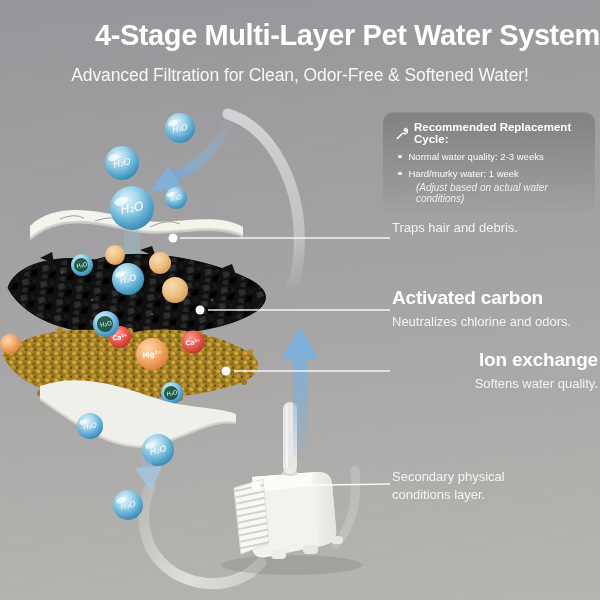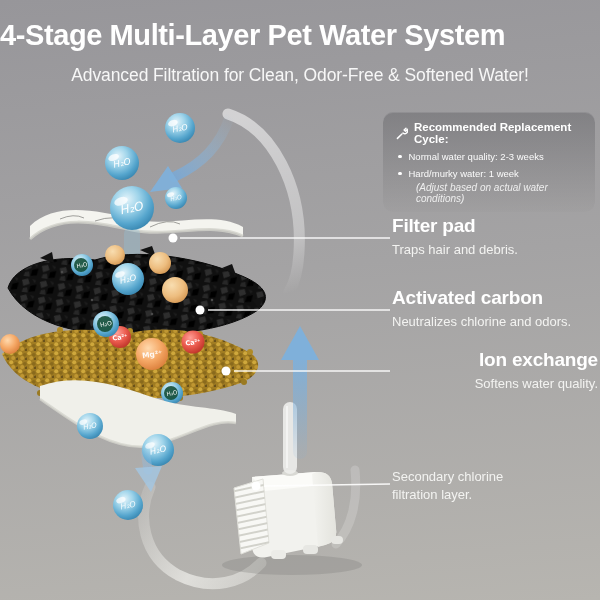--- a/index.html
+++ b/index.html
@@ -1,19 +1,19 @@
 <!DOCTYPE html>
 <html><head>
 <meta charset="utf-8">
 <style>
   html,body{margin:0;padding:0;background:#808080;}
   .canvas{position:relative;width:600px;height:600px;overflow:hidden;
     background:linear-gradient(175deg,#97969a 0%,#a4a3a4 45%,#b7b5b0 100%);
     font-family:"Liberation Sans",sans-serif;}
-  .title{position:absolute;top:19px;left:0;right:0;text-align:left;
+  .title{position:absolute;top:19px;left:0;right:0;text-align:right;
     font-size:29px;font-weight:800;color:#ffffff;letter-spacing:-.4px;white-space:nowrap;}
   .subtitle{position:absolute;top:65px;left:0;right:0;text-align:center;
     font-size:17.5px;font-weight:400;color:#f7f7f7;letter-spacing:-.1px;}
   .cycle-box{position:absolute;left:383px;top:112px;width:212px;box-sizing:border-box;
     border-radius:10px;padding:9px 10px 8px 12px;
     background:linear-gradient(180deg,rgba(90,90,94,.42),rgba(150,148,148,.16));
     box-shadow:inset 0 1px 0 rgba(255,255,255,.12);}
   .cycle-head{display:flex;align-items:center;gap:6px;font-size:11.5px;font-weight:700;color:#ffffff;justify-content:flex-end;}
   .cycle-item{display:flex;align-items:flex-start;gap:7px;font-size:9.5px;color:#fbfbfb;margin:6px 0 0 3px;}
   .dot{width:3.5px;height:3.5px;border-radius:50%;background:#ffffff;margin-top:3.5px;flex:none;}
@@ -292,28 +292,27 @@
       <span>Normal water quality: 2-3 weeks</span>
     </div>
     <div class="cycle-item">
       <span class="dot"></span>
       <span>Hard/murky water: 1 week</span>
     </div>
     <div class="cycle-note">(Adjust based on actual water conditions)</div>
   </div>
 
   <div class="stage" id="s0">
-    <h3>Filter pad</h3>
     <p>Traps hair and debris.</p>
   </div>
   <div class="stage" id="s1">
     <h3>Activated carbon</h3>
     <p>Neutralizes chlorine and odors.</p>
   </div>
   <div class="stage" id="s2">
     <h3>Ion exchange</h3>
     <p>Softens water quality.</p>
   </div>
   <div class="stage" id="s3" style="width:160px;">
-    <p>Secondary chlorine filtration layer.</p>
+    <p>Secondary physical conditions layer.</p>
   </div>
 
 </div>
 
 </body></html>

